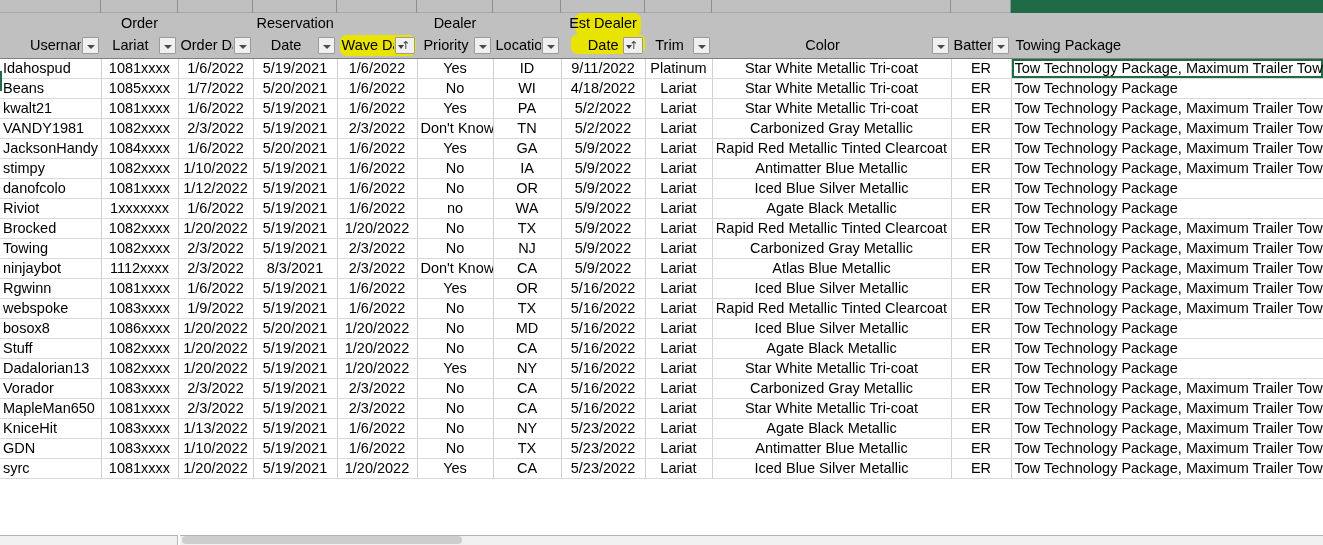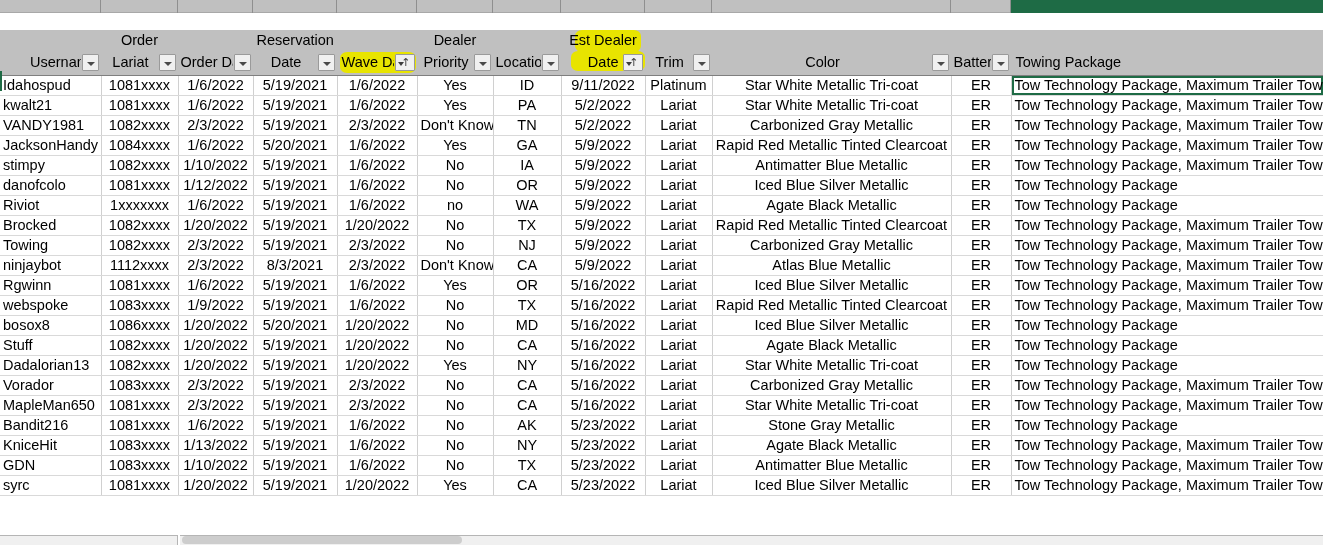--- a/index.html
+++ b/index.html
@@ -28,21 +28,21 @@
     position: absolute; top: 0; height: 13px;
     border-right: 1px solid #8f8f8f;
   }
   .top-strip .green-seg {
     position: absolute; top: 0; height: 13px;
     background: #1e6b45;
   }
 
   table.grid {
     position: absolute;
-    top: 30px; left: 0;
+    top: 13px; left: 0;
     border-collapse: collapse;
     table-layout: fixed;
     width: 1323px;
     font-size: 14.5px;
     color: #000;
     padding-left: 48px;
   }
   table.grid td, table.grid th {
     padding: 0 3px;
     margin: 0;
@@ -337,20 +337,34 @@
           <td class="c-center">1/6/2022</td>
           <td class="c-center">Yes</td>
           <td class="c-center">ID</td>
           <td class="c-center">9/11/2022</td>
           <td class="c-center">Platinum</td>
           <td class="c-center">Star White Metallic Tri-coat</td>
           <td class="c-center">ER</td>
           <td class="c-left sel-cell" style="border-right: none;">Tow Technology Package, Maximum Trailer Tow Package</td>
         </tr>
         <tr class="data">
+          <td class="c-left">Beans</td>
+          <td class="c-center">1085xxxx</td>
+          <td class="c-center">1/7/2022</td>
+          <td class="c-center">5/20/2021</td>
+          <td class="c-center">1/6/2022</td>
+          <td class="c-center">No</td>
+          <td class="c-center">WI</td>
+          <td class="c-center">4/18/2022</td>
+          <td class="c-center">Lariat</td>
+          <td class="c-center">Star White Metallic Tri-coat</td>
+          <td class="c-center">ER</td>
+          <td class="c-left" style="border-right: none;">Tow Technology Package</td>
+        </tr>
+        <tr class="data">
           <td class="c-left">kwalt21</td>
           <td class="c-center">1081xxxx</td>
           <td class="c-center">1/6/2022</td>
           <td class="c-center">5/19/2021</td>
           <td class="c-center">1/6/2022</td>
           <td class="c-center">Yes</td>
           <td class="c-center">PA</td>
           <td class="c-center">5/2/2022</td>
           <td class="c-center">Lariat</td>
           <td class="c-center">Star White Metallic Tri-coat</td>
@@ -559,34 +573,20 @@
           <td class="c-center">2/3/2022</td>
           <td class="c-center">5/19/2021</td>
           <td class="c-center">2/3/2022</td>
           <td class="c-center">No</td>
           <td class="c-center">CA</td>
           <td class="c-center">5/16/2022</td>
           <td class="c-center">Lariat</td>
           <td class="c-center">Star White Metallic Tri-coat</td>
           <td class="c-center">ER</td>
           <td class="c-left" style="border-right: none;">Tow Technology Package, Maximum Trailer Tow Package</td>
-        </tr>
-        <tr class="data">
-          <td class="c-left">Bandit216</td>
-          <td class="c-center">1081xxxx</td>
-          <td class="c-center">1/6/2022</td>
-          <td class="c-center">5/19/2021</td>
-          <td class="c-center">1/6/2022</td>
-          <td class="c-center">No</td>
-          <td class="c-center">AK</td>
-          <td class="c-center">5/23/2022</td>
-          <td class="c-center">Lariat</td>
-          <td class="c-center">Stone Gray Metallic</td>
-          <td class="c-center">ER</td>
-          <td class="c-left" style="border-right: none;">Tow Technology Package</td>
         </tr>
         <tr class="data">
           <td class="c-left">KniceHit</td>
           <td class="c-center">1083xxxx</td>
           <td class="c-center">1/13/2022</td>
           <td class="c-center">5/19/2021</td>
           <td class="c-center">1/6/2022</td>
           <td class="c-center">No</td>
           <td class="c-center">NY</td>
           <td class="c-center">5/23/2022</td>

